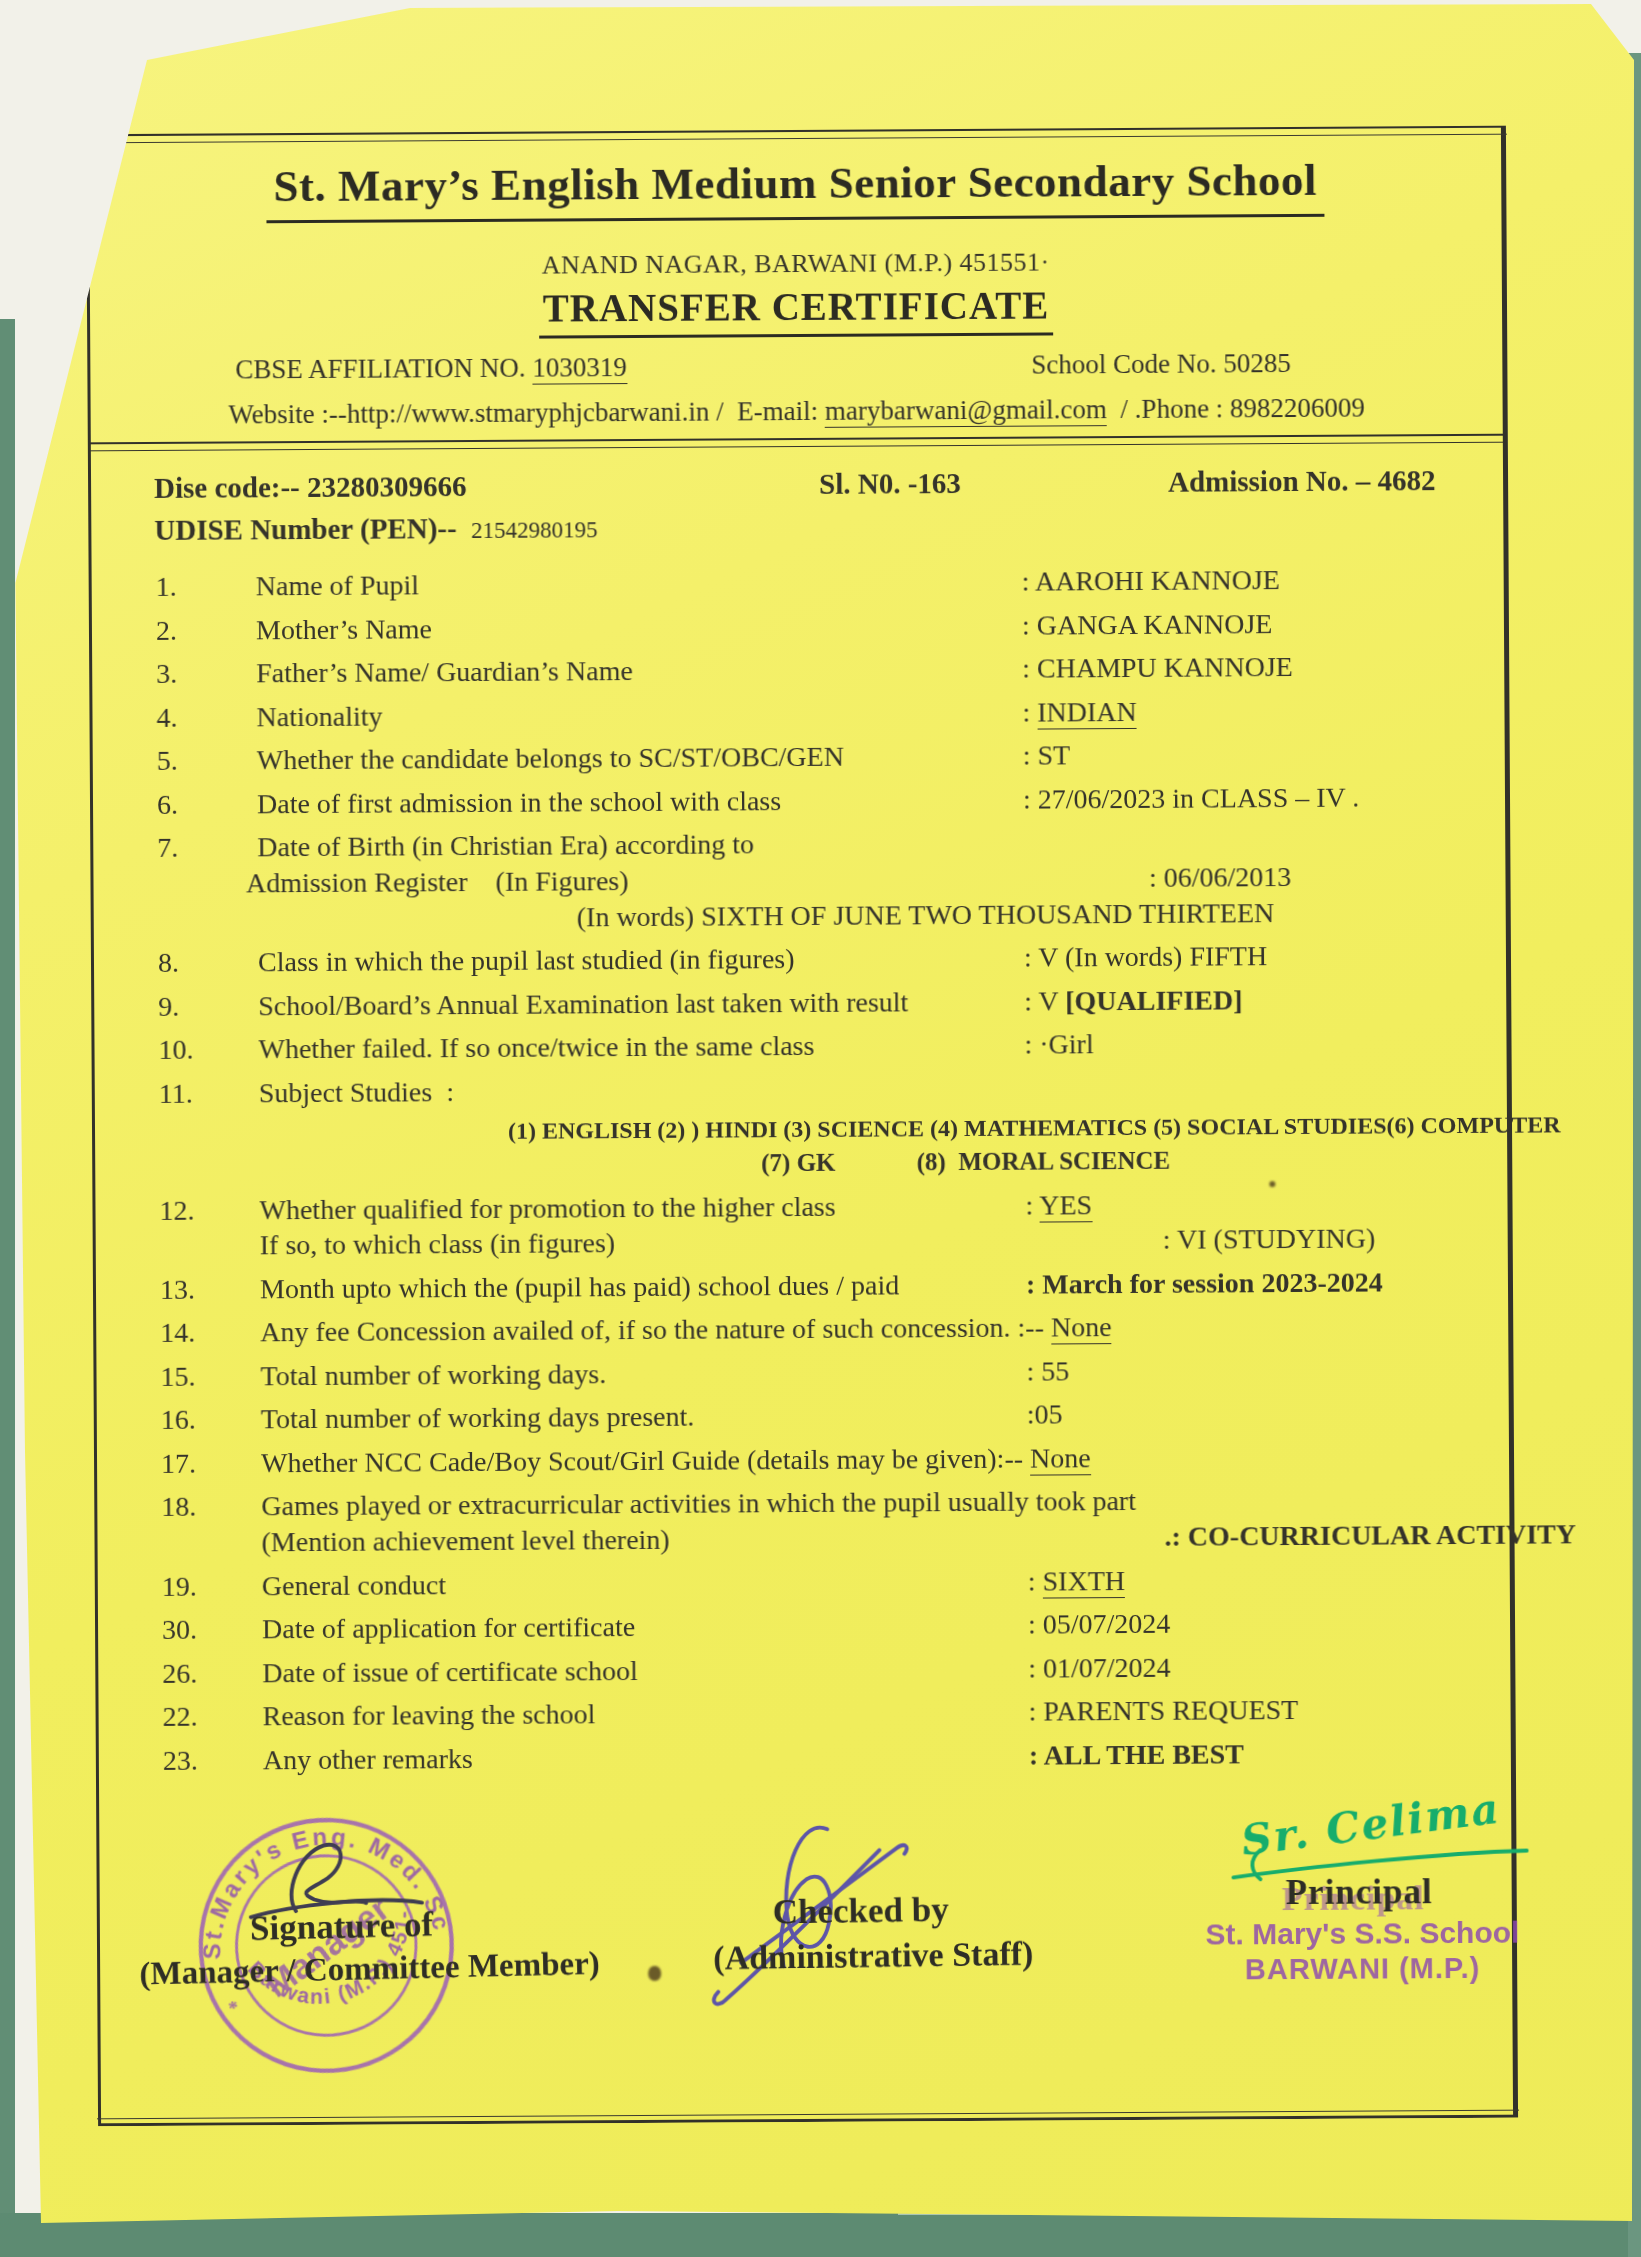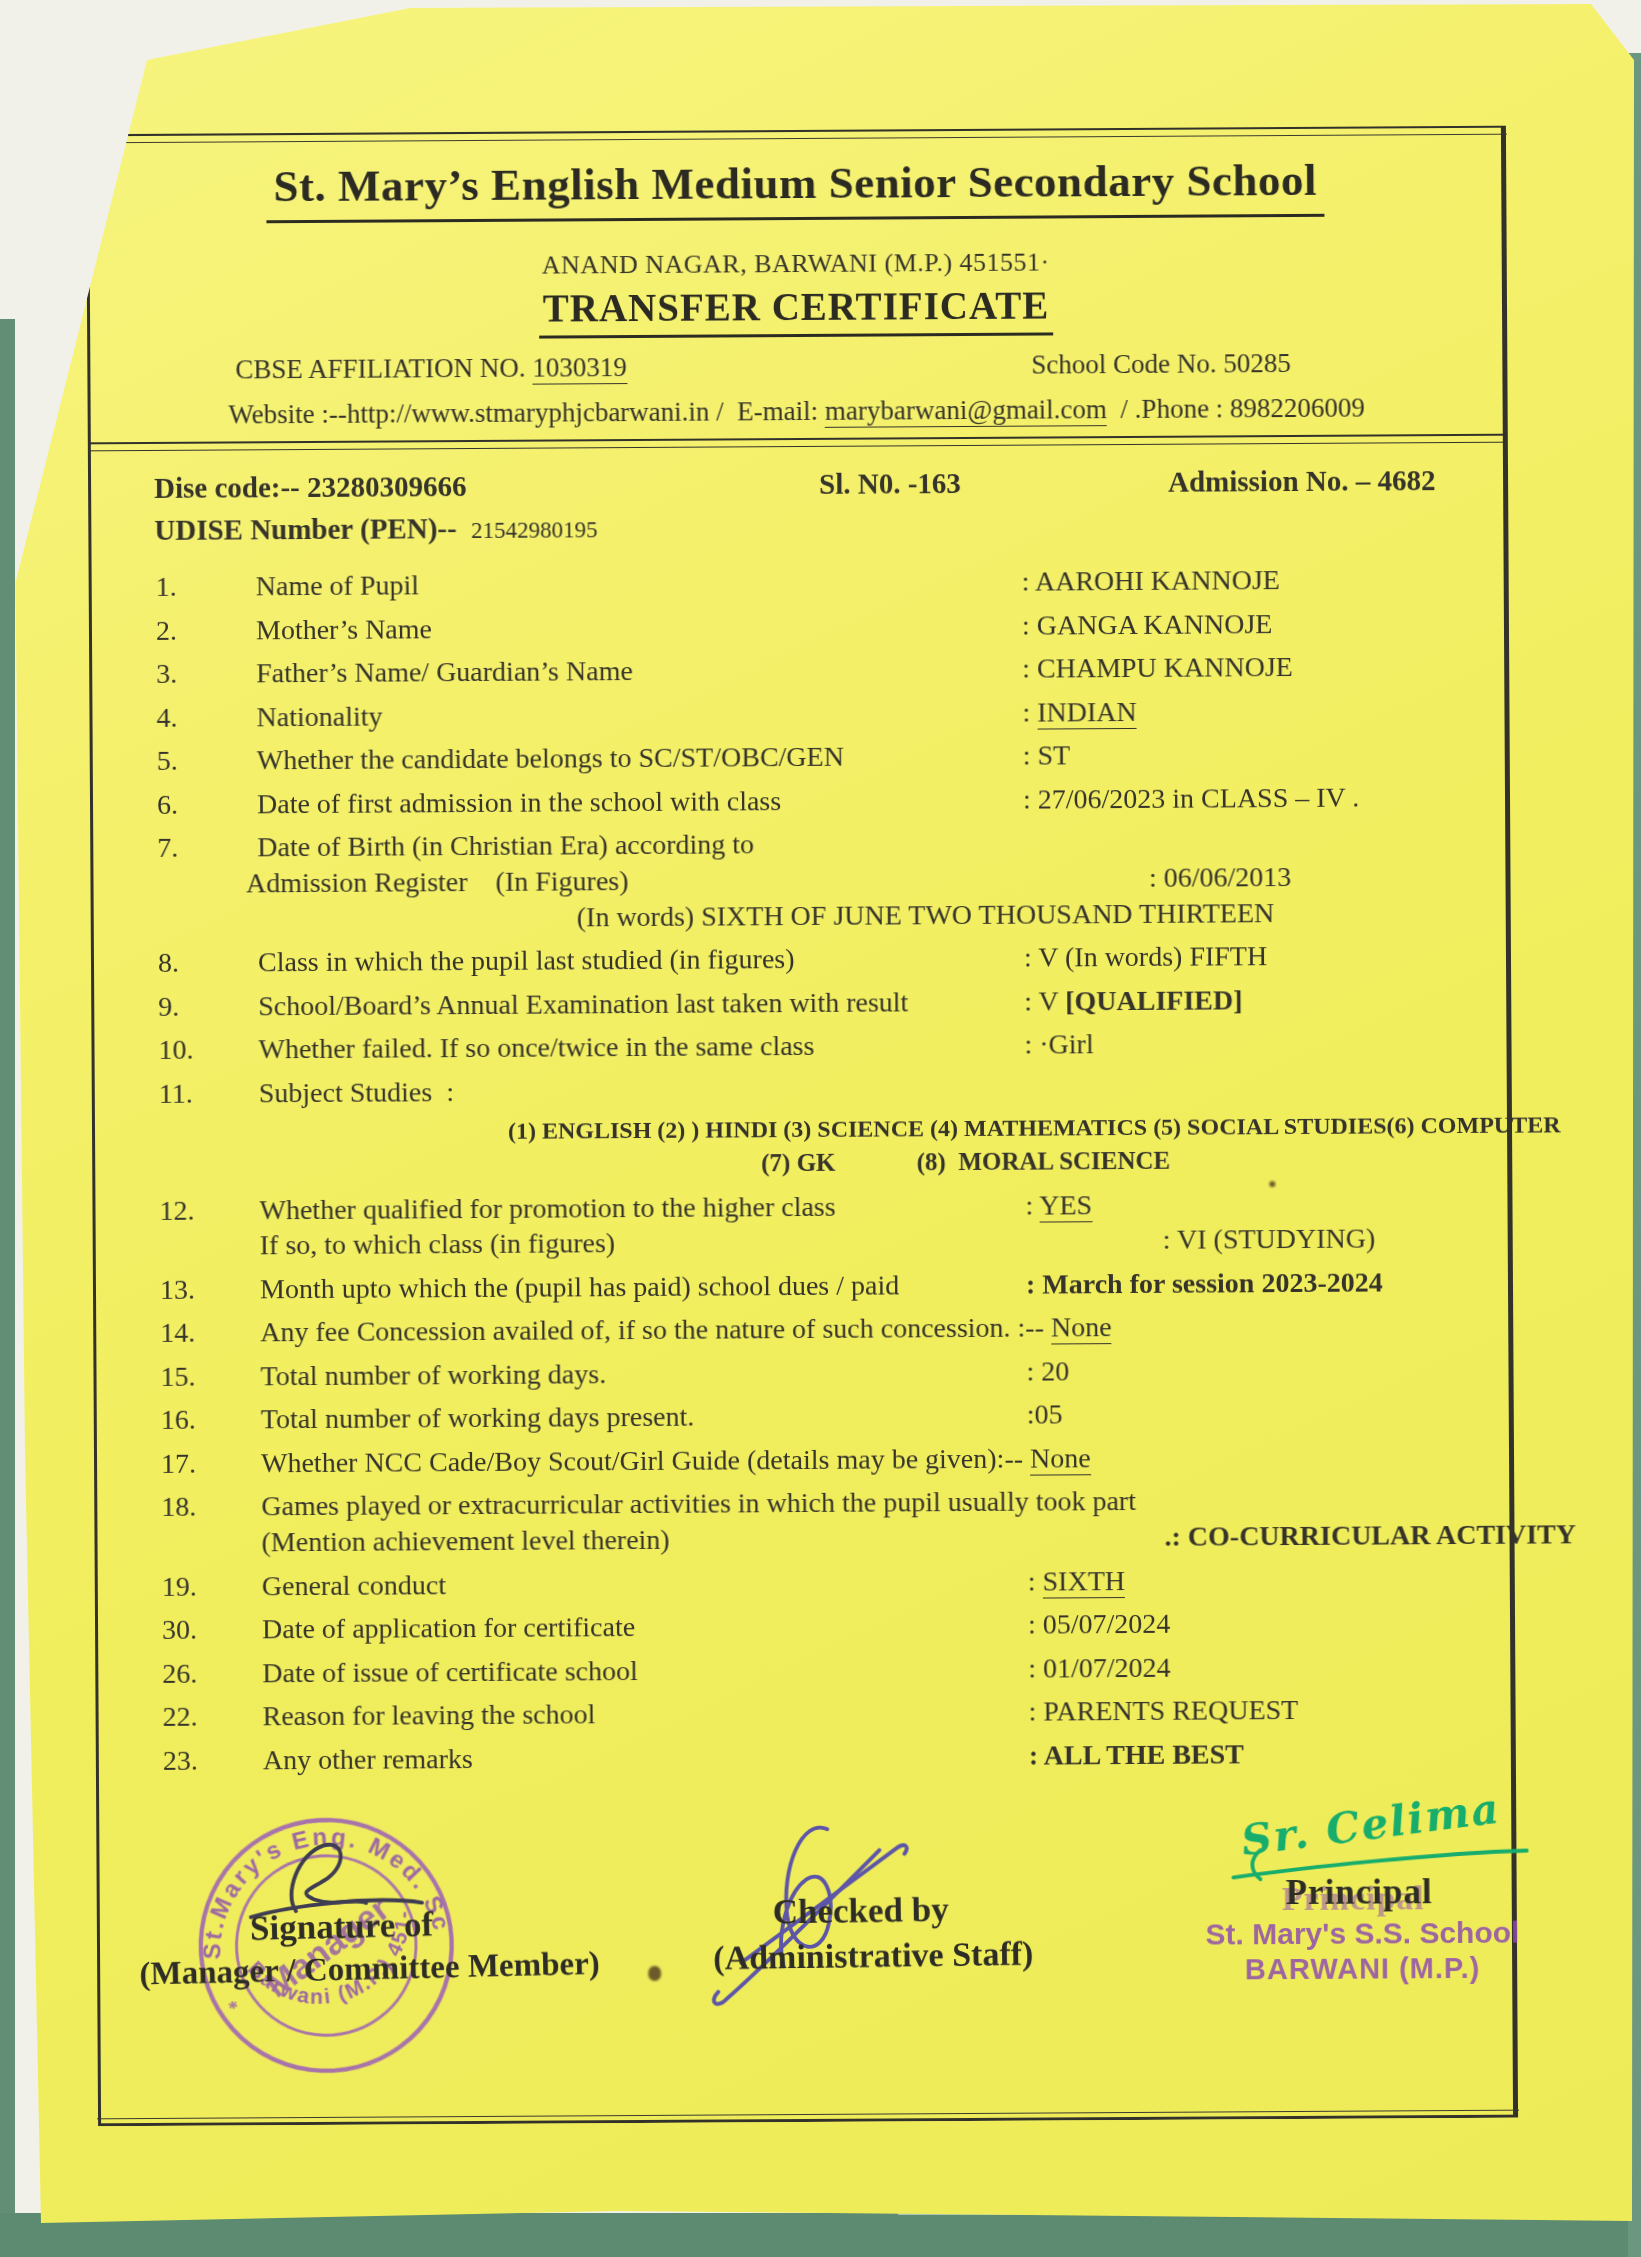--- a/index.html
+++ b/index.html
@@ -229,21 +229,21 @@
       </div>
 
       <div class="row">
         <span class="num">14.</span>
         <span class="label pre"><span>Any fee Concession availed of, if so the nature of such concession. :-- </span><span class="u">None</span></span>
       </div>
 
       <div class="row">
         <span class="num">15.</span>
         <span class="label pre">Total number of working days.</span>
-        <span class="val pre">: 20</span>
+        <span class="val pre">: 55</span>
       </div>
 
       <div class="row">
         <span class="num">16.</span>
         <span class="label pre">Total number of working days present.</span>
         <span class="val pre">:05</span>
       </div>
 
       <div class="row">
         <span class="num">17.</span>

